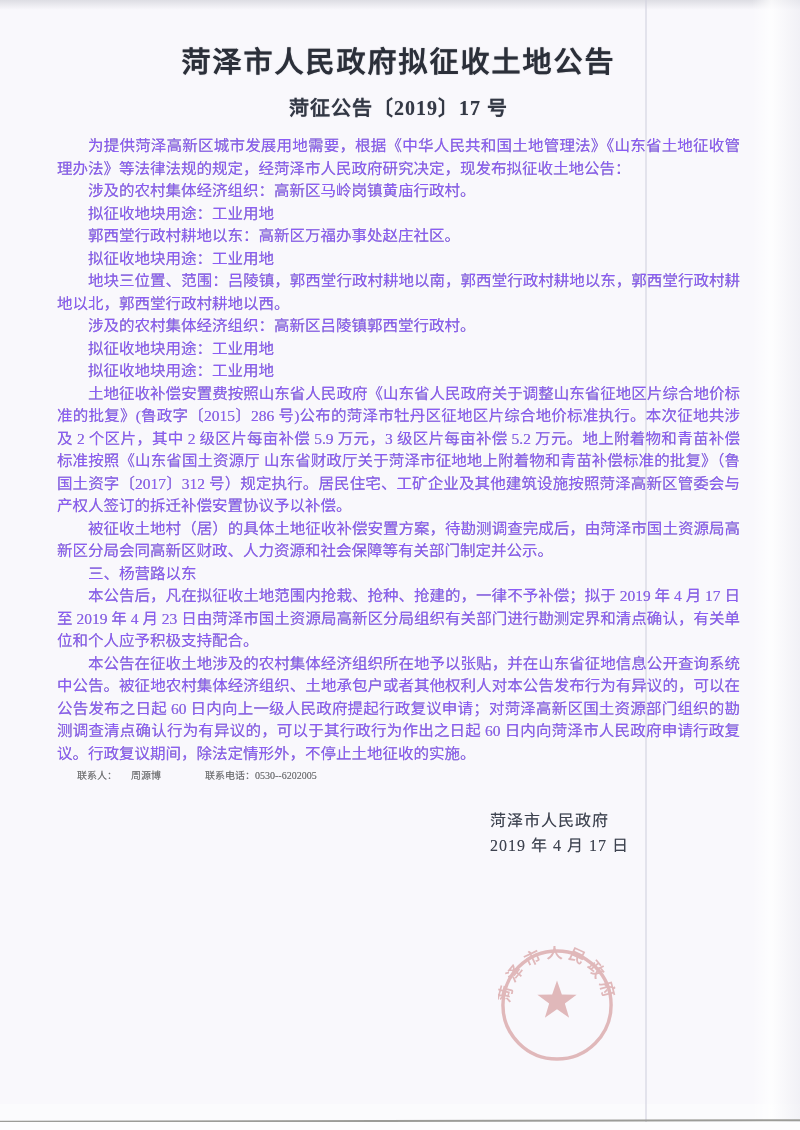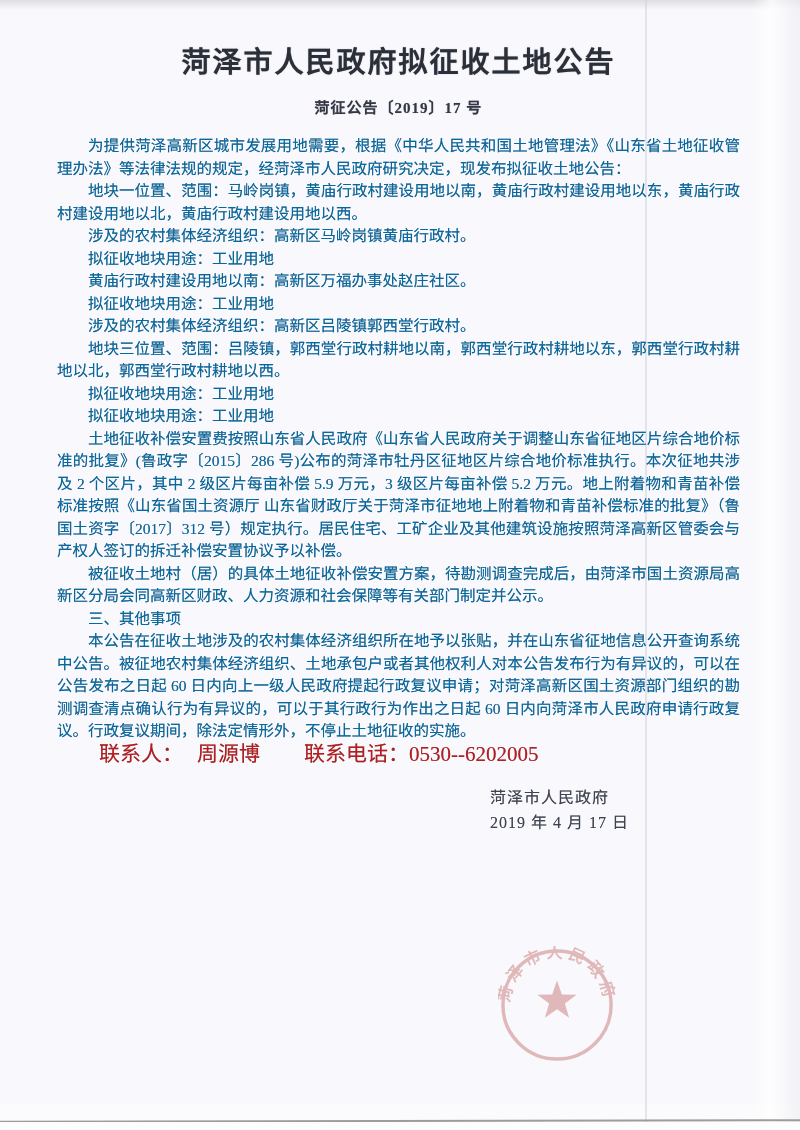--- a/index.html
+++ b/index.html
@@ -44,35 +44,35 @@
     color:#3e4350;
   }
   .doc-title{
     margin:0;text-align:center;
     font-size:29px;line-height:36px;font-weight:bold;
     letter-spacing:2px;color:#2b2f39;
     text-shadow:0 0 1px rgba(43,47,57,.5);
   }
   .doc-number{
     margin:15px 0 0 0;text-align:center;
-    font-size:15px;line-height:26px;font-weight:bold;
+    font-size:20px;line-height:26px;font-weight:bold;
     letter-spacing:1px;color:#333845;
     text-shadow:0 0 .8px rgba(51,56,69,.45);
   }
   .body-text{margin-top:14px;}
   .body-text p{
     margin:0;text-indent:2em;
     font-size:15.5px;line-height:22.5px;
     text-align:justify;
-    color:#0369a1;
+    color:#8b5cf6;
     text-shadow:0 0 .6px rgba(62,67,80,.55);
   }
   .contact{
     margin:0;text-indent:2em;
-    font-size:21px;line-height:22.5px;color:#b91c1c;
+    font-size:10px;line-height:22.5px;color:#737373;
     text-shadow:0 0 .6px rgba(62,67,80,.55);
   }
   .contact .gap-small{margin-left:14px;}
   .contact .gap-large{margin-left:44px;}
   .signature{
     margin:20px 0 0 433px;
     font-size:16px;line-height:25px;color:#3e4350;
     letter-spacing:1px;
     text-shadow:0 0 .6px rgba(62,67,80,.5);
   }
@@ -96,32 +96,32 @@
   <div class="artifact-bottom-line"></div>
   <div class="artifact-bottom-strip"></div>
 
   <div class="content">
 
     <h1 class="doc-title">菏泽市人民政府拟征收土地公告</h1>
     <h2 class="doc-number">菏征公告〔2019〕17 号</h2>
 
     <div class="body-text">
       <p>为提供菏泽高新区城市发展用地需要，根据《中华人民共和国土地管理法》《山东省土地征收管理办法》等法律法规的规定，经菏泽市人民政府研究决定，现发布拟征收土地公告：</p>
-      <p>地块一位置、范围：马岭岗镇，黄庙行政村建设用地以南，黄庙行政村建设用地以东，黄庙行政村建设用地以北，黄庙行政村建设用地以西。</p>
       <p>涉及的农村集体经济组织：高新区马岭岗镇黄庙行政村。</p>
       <p>拟征收地块用途：工业用地</p>
-      <p>黄庙行政村建设用地以南：高新区万福办事处赵庄社区。</p>
+      <p>郭西堂行政村耕地以东：高新区万福办事处赵庄社区。</p>
       <p>拟征收地块用途：工业用地</p>
+      <p>地块三位置、范围：吕陵镇，郭西堂行政村耕地以南，郭西堂行政村耕地以东，郭西堂行政村耕地以北，郭西堂行政村耕地以西。</p>
       <p>涉及的农村集体经济组织：高新区吕陵镇郭西堂行政村。</p>
-      <p>地块三位置、范围：吕陵镇，郭西堂行政村耕地以南，郭西堂行政村耕地以东，郭西堂行政村耕地以北，郭西堂行政村耕地以西。</p>
       <p>拟征收地块用途：工业用地</p>
       <p>拟征收地块用途：工业用地</p>
       <p>土地征收补偿安置费按照山东省人民政府《山东省人民政府关于调整山东省征地区片综合地价标准的批复》(鲁政字〔2015〕286 号)公布的菏泽市牡丹区征地区片综合地价标准执行。本次征地共涉及 2 个区片，其中 2 级区片每亩补偿 5.9 万元，3 级区片每亩补偿 5.2 万元。地上附着物和青苗补偿标准按照《山东省国土资源厅 山东省财政厅关于菏泽市征地地上附着物和青苗补偿标准的批复》（鲁国土资字〔2017〕312 号）规定执行。居民住宅、工矿企业及其他建筑设施按照菏泽高新区管委会与产权人签订的拆迁补偿安置协议予以补偿。</p>
       <p>被征收土地村（居）的具体土地征收补偿安置方案，待勘测调查完成后，由菏泽市国土资源局高新区分局会同高新区财政、人力资源和社会保障等有关部门制定并公示。</p>
-      <p>三、其他事项</p>
+      <p>三、杨营路以东</p>
+      <p>本公告后，凡在拟征收土地范围内抢栽、抢种、抢建的，一律不予补偿；拟于 2019 年 4 月 17 日至 2019 年 4 月 23 日由菏泽市国土资源局高新区分局组织有关部门进行勘测定界和清点确认，有关单位和个人应予积极支持配合。</p>
       <p>本公告在征收土地涉及的农村集体经济组织所在地予以张贴，并在山东省征地信息公开查询系统中公告。被征地农村集体经济组织、土地承包户或者其他权利人对本公告发布行为有异议的，可以在公告发布之日起 60 日内向上一级人民政府提起行政复议申请；对菏泽高新区国土资源部门组织的勘测调查清点确认行为有异议的，可以于其行政行为作出之日起 60 日内向菏泽市人民政府申请行政复议。行政复议期间，除法定情形外，不停止土地征收的实施。</p>
     </div>
 
     <p class="contact">
       <span>联系人：</span><span class="gap-small">周源博</span><span class="gap-large">联系电话：</span><span>0530--6202005</span>
     </p>
 
     <div class="signature">
       <div>菏泽市人民政府</div>
       <div>2019 年 4 月 17 日</div>

